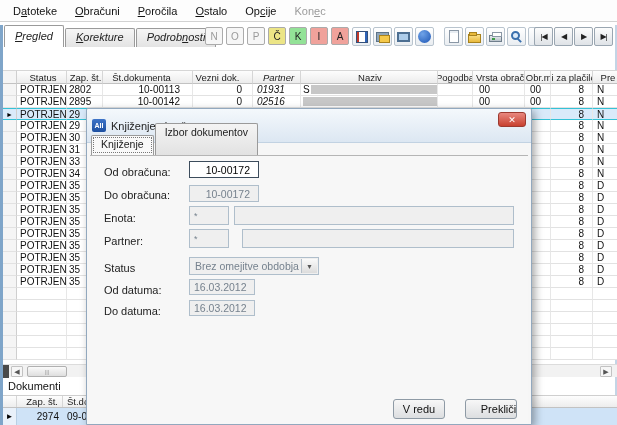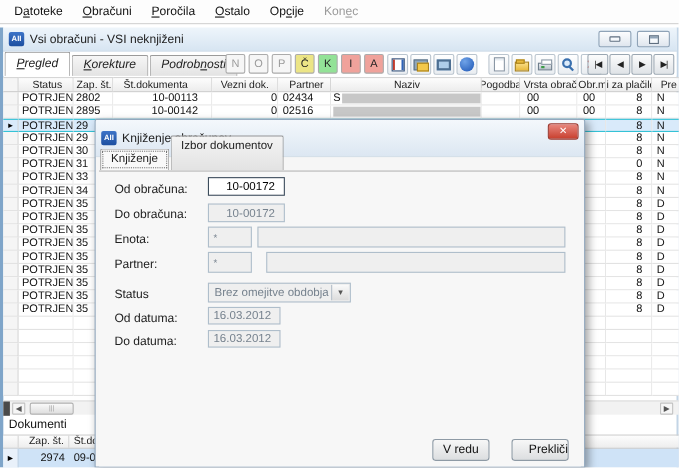--- a/index.html
+++ b/index.html
@@ -69,22 +69,22 @@
     border-bottom:1px solid #c2c2c2; border-top:1px solid #d6d6d6; font-size:9.5px; color:#222;
     display:flex; align-items:center; justify-content:center; overflow:hidden; white-space:nowrap; }
   .gridbody { position:absolute; left:0; top:59px; width:620px; }
   .trow { display:flex; height:12px; }
   .cell { height:12px; border-right:1px solid #e7e7e7; border-bottom:1px solid #e2e2e2;
     font-size:10px; line-height:11px; white-space:nowrap; overflow:hidden; color:#111; background:#fff; }
   .c-marker { width:14px; background:#f5f5f5; border-right:1px solid #cfcfcf; text-align:center; font-size:7px; line-height:12px; color:#000; }
   .c-status { width:50px; padding-left:3px; }
   .c-zap { width:36px; padding-left:2px; }
   .c-dok { width:90px; text-align:right; padding-right:12px; }
-  .c-vezni { width:60px; text-align:right; }
-  .c-partner { width:48px; padding-left:4px; }
+  .c-vezni { width:60px; text-align:right; padding-right:10px; }
+  .c-partner { width:48px; padding-left:4px;font-style:italic; }
   .c-naziv { width:137px; padding-left:2px; display:flex; align-items:center; gap:1px; }
   .c-pogodba { width:35px; }
   .c-vrsta { width:52px; padding-left:6px; }
   .c-obrm { width:26px; padding-left:5px; }
   .c-dni { width:42px; text-align:right; padding-right:8px; }
   .c-pre { width:27px; padding-left:4px; }
   .trow.sel .cell { background:#d9eafa; border-top:1px solid #35c2d6; border-bottom:1px solid #35c2d6; }
   .redact { display:inline-block; flex:1 1 auto; height:9px; background:#c7c7c7; }
 
   
@@ -141,32 +141,20 @@
     <span class="menu-item">D<u>a</u>toteke</span>
     <span class="menu-item"><u>O</u>bračuni</span>
     <span class="menu-item"><u>P</u>oročila</span>
     <span class="menu-item"><u>O</u>stalo</span>
     <span class="menu-item">Op<u>c</u>ije</span>
     <span class="menu-item disabled">Kon<u>e</u>c</span>
   </div>
 
 <div class="child">
 
-  <div class="titlebar">
-    <span class="app-ico">AII</span>
-    <span class="title-text">Vsi obračuni - VSI neknjiženi</span>
-    <span class="winbtns">
-      <span class="winbtn">
-          <span class="glyph-min"></span>
-        </span>
-      <span class="winbtn">
-          <span class="glyph-restore"></span>
-        </span>
-    </span>
-  </div>
 
   <div class="toolrow">
     <div class="tabs">
         <span class="tab active"><u>P</u>regled</span>
         <span class="tab"><u>K</u>orekture</span>
         <span class="tab">Podrob<u>n</u>osti</span>
       </div>
     <div class="letterbtns">
         <span class="lbtn">N</span>
         <span class="lbtn">O</span>
@@ -237,21 +225,21 @@
       <span class="hcell c-dni">Dni za plačilo</span>
       <span class="hcell c-pre">Pre</span>
     </div>
   <div class="gridbody">
       <div class="trow">
         <span class="cell c-marker"></span>
         <span class="cell c-status">POTRJEN</span>
         <span class="cell c-zap">2802</span>
         <span class="cell c-dok">10-00113</span>
         <span class="cell c-vezni">0</span>
-        <span class="cell c-partner">02434</span>
+        <span class="cell c-partner">01931</span>
         <span class="cell c-naziv">S<i class="redact"></i></span>
         <span class="cell c-pogodba"></span>
         <span class="cell c-vrsta">00</span>
         <span class="cell c-obrm">00</span>
         <span class="cell c-dni">8</span>
         <span class="cell c-pre">N</span>
       </div>
       <div class="trow">
         <span class="cell c-marker"></span>
         <span class="cell c-status">POTRJEN</span>

